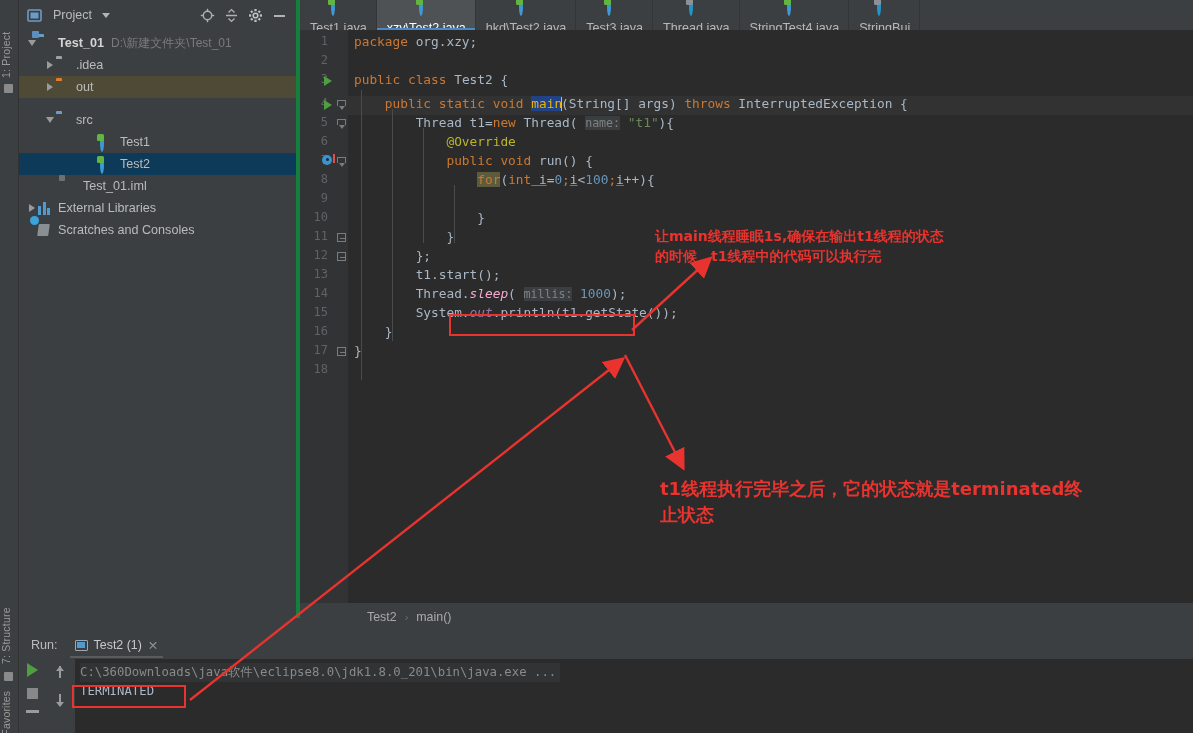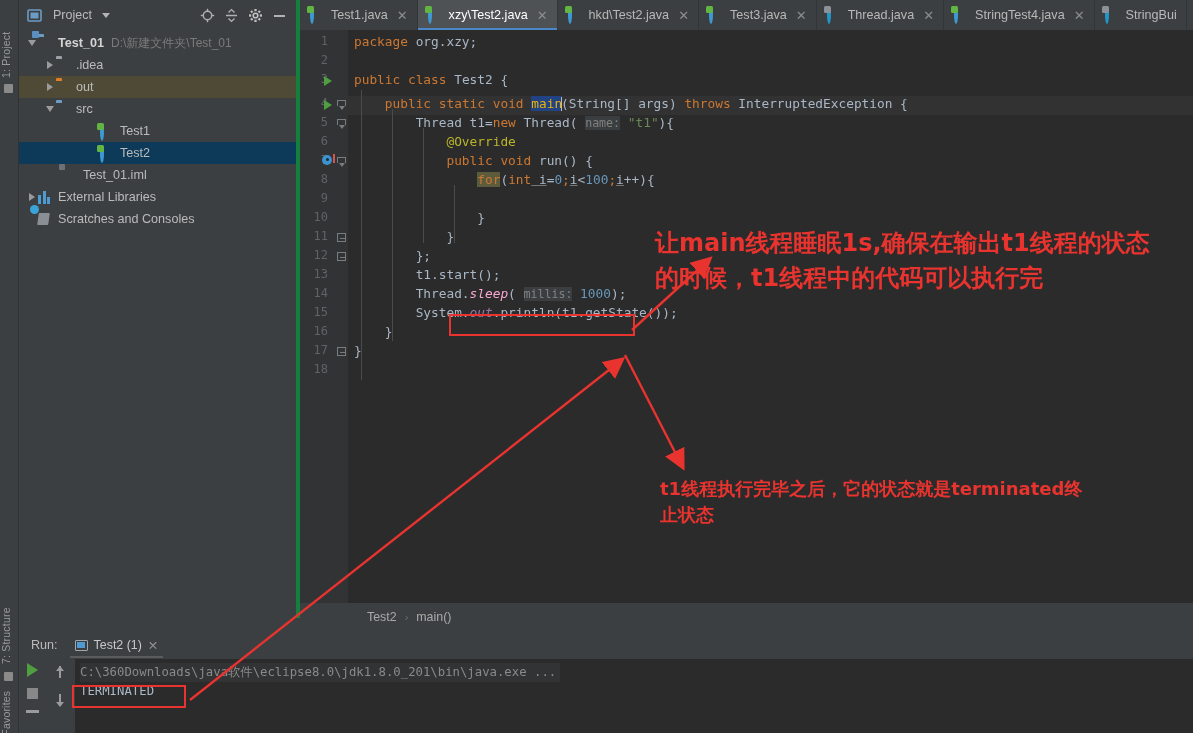--- a/index.html
+++ b/index.html
@@ -131,20 +131,21 @@
 
   
   .tabbar {
     position: absolute; left: 300px; top: 0; width: 893px; height: 30px;
     background: #3c3f41; display: flex; align-items: stretch; overflow: hidden;
   }
   .tab {
     display: flex; align-items: center; gap: 6px; padding: 0 9px 0 10px;
     font-size: 12.6px; color: #b8b8b8; position: relative; white-space: nowrap;
     border-right: 1px solid #333639;
+    flex-direction: column;
   }
   .tab.active { background: #4e5254; color: #ffffff; }
   .tab.active::after {
     content: ""; position: absolute; left: 0; right: 0; bottom: 0;
     height: 2px; background: #4a88c7;
   }
   .tab .x {
     color: #8d8d8d; font-size: 13px; margin-left: 3px; line-height: 1;
   }
   .tab .jclass { width: 13px; height: 13px; border-width: 2.1px; top: 0;}
@@ -294,21 +295,21 @@
   }
   .console-line { color: #a9b7c6; white-space: pre; line-height: 19px; }
   .console-line.cmd { color: #8a8a8a; background: #313335; display: inline-block; padding-right: 4px;}
 
   
   .ann {
     position: absolute; color: #e8332f; font-weight: bold;
     font-family: "DejaVu Sans", sans-serif; white-space: pre-line;
     line-height: 1.45;
   }
-  .ann1 { left: 655px; top: 226px; font-size: 24px; }
+  .ann1 { left: 655px; top: 226px; font-size: 14px; }
   .ann2 { left: 660px; top: 476px; font-size: 18px; }
   .redbox {
     position: absolute; border: 2px solid #e8332f; pointer-events: none;
   }
   .rb-sleep { left: 449px; top: 314px; width: 186px; height: 22px; }
   .rb-term { left: 72px; top: 685px; width: 114px; height: 23px; }
   svg.overlay {
     position: absolute; left: 0; top: 0; width: 1193px; height: 733px;
     pointer-events: none;
   }
@@ -396,21 +397,21 @@
       </div>
 
       <div class="row sel-out" style="padding-left:24px;">
         <span class="arrow">
             <i></i>
           </span>
         <span class="fi"><span class="folder f-orange"></span></span>
         <span class="row-label">out</span>
       </div>
 
-      <div class="row" style="padding-left:24px;">
+      <div class="row" style="padding-left:24px;margin-top:11px;">
         <span class="arrow open">
             <i></i>
           </span>
         <span class="fi"><span class="folder f-blue"></span></span>
         <span class="row-label">src</span>
       </div>
 
 
 
       <div class="row" style="padding-left:81px;">

